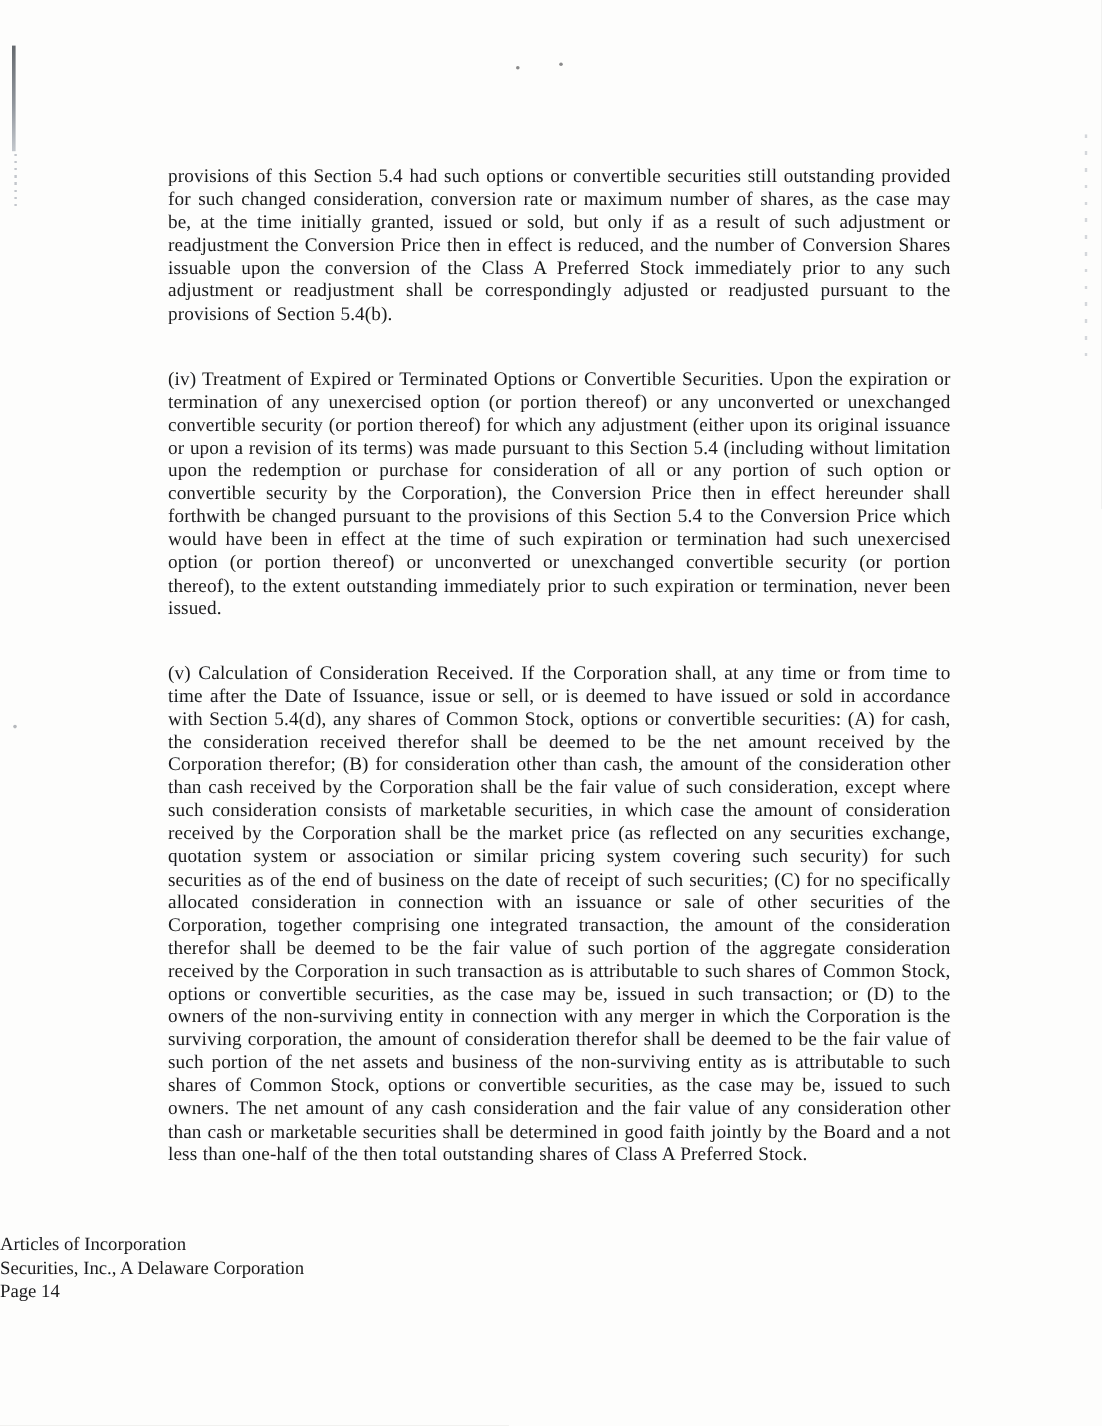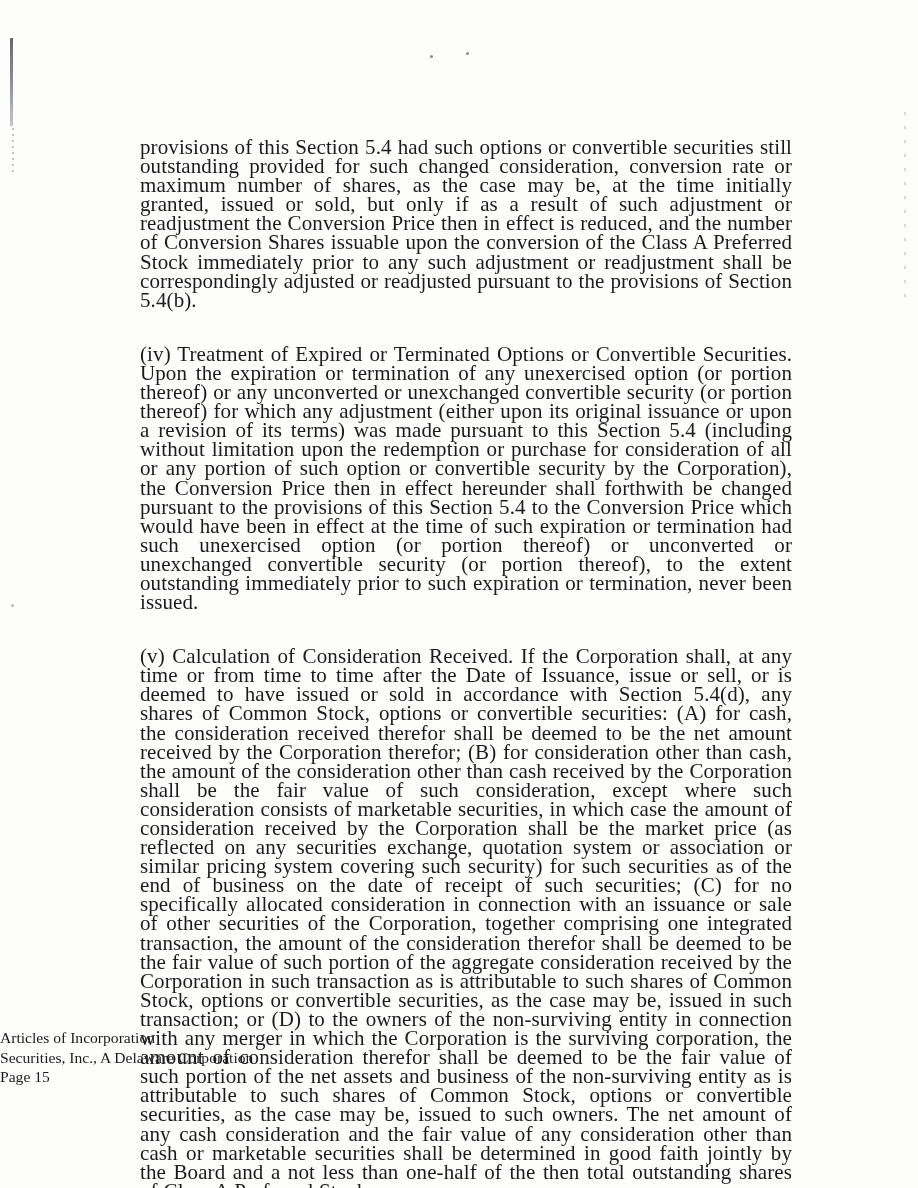--- a/index.html
+++ b/index.html
@@ -17,21 +17,21 @@
     color: #1b1b1d;
     overflow: hidden;
   }
   .content {
     position: absolute;
     left: 140px;
     top: 138px;
     width: 652px;
   }
   .para {
-    font-size: 21px;
+    font-size: 16px;
     line-height: 19.1px;
     text-align: justify;
     margin: 0 0 35px 0;
     letter-spacing: 0.1px;
     word-spacing: 0.5px;
   }
   .footer {
     position: absolute;
     left: 0;
     top: 1028px;
@@ -110,16 +110,16 @@
     <p class="para">provisions of this Section 5.4 had such options or convertible securities still outstanding provided for such changed consideration, conversion rate or maximum number of shares, as the case may be, at the time initially granted, issued or sold, but only if as a result of such adjustment or readjustment the Conversion Price then in effect is reduced, and the number of Conversion Shares issuable upon the conversion of the Class A Preferred Stock immediately prior to any such adjustment or readjustment shall be correspondingly adjusted or readjusted pursuant to the provisions of Section 5.4(b).</p>
 
     <p class="para">(iv)  Treatment of Expired or Terminated Options or Convertible Securities. Upon the expiration or termination of any unexercised option (or portion thereof) or any unconverted or unexchanged convertible security (or portion thereof) for which any adjustment (either upon its original issuance or upon a revision of its terms) was made pursuant to this Section 5.4 (including without limitation upon the redemption or purchase for consideration of all or any portion of such option or convertible security by the Corporation), the Conversion Price then in effect hereunder shall forthwith be changed pursuant to the provisions of this Section 5.4 to the Conversion Price which would have been in effect at the time of such expiration or termination had such unexercised option (or portion thereof) or unconverted or unexchanged convertible security (or portion thereof), to the extent outstanding immediately prior to such expiration or termination, never been issued.</p>
 
     <p class="para">(v)  Calculation of Consideration Received. If the Corporation shall, at any time or from time to time after the Date of Issuance, issue or sell, or is deemed to have issued or sold in accordance with Section 5.4(d), any shares of Common Stock, options or convertible securities: (A) for cash, the consideration received therefor shall be deemed to be the net amount received by the Corporation therefor; (B) for consideration other than cash, the amount of the consideration other than cash received by the Corporation shall be the fair value of such consideration, except where such consideration consists of marketable securities, in which case the amount of consideration received by the Corporation shall be the market price (as reflected on any securities exchange, quotation system or association or similar pricing system covering such security) for such securities as of the end of business on the date of receipt of such securities; (C) for no specifically allocated consideration in connection with an issuance or sale of other securities of the Corporation, together comprising one integrated transaction, the amount of the consideration therefor shall be deemed to be the fair value of such portion of the aggregate consideration received by the Corporation in such transaction as is attributable to such shares of Common Stock, options or convertible securities, as the case may be, issued in such transaction; or (D) to the owners of the non-surviving entity in connection with any merger in which the Corporation is the surviving corporation, the amount of consideration therefor shall be deemed to be the fair value of such portion of the net assets and business of the non-surviving entity as is attributable to such shares of Common Stock, options or convertible securities, as the case may be, issued to such owners. The net amount of any cash consideration and the fair value of any consideration other than cash or marketable securities shall be determined in good faith jointly by the Board and a not less than one-half of the then total outstanding shares of Class A Preferred Stock.</p>
   </div>
 
   <div class="footer">
     <div>Articles of Incorporation</div>
     <div>Securities, Inc., A Delaware Corporation</div>
-    <div>Page 15</div>
+    <div>Page 14</div>
   </div>
 
 </div>
 
 </body></html>

